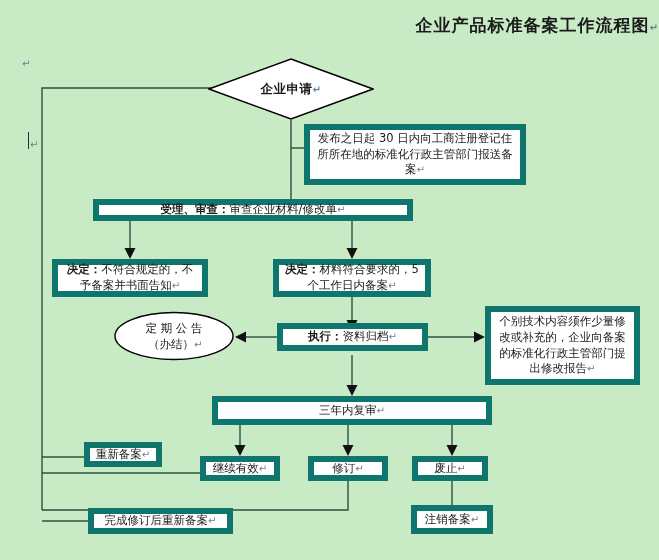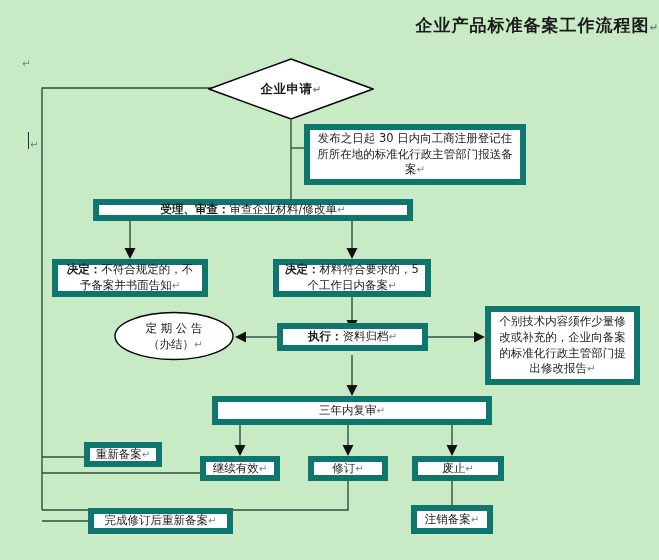--- a/index.html
+++ b/index.html
@@ -269,21 +269,21 @@
   </div>
 
   <div class="node" style="left:200px; top:456px; width:80px; height:25px;">
     <span class="txt"><span>继续有效</span><span class="pilcrow">↵</span></span>
   </div>
 
   <div class="node" style="left:308px; top:456px; width:80px; height:25px;">
     <span class="txt"><span>修订</span><span class="pilcrow">↵</span></span>
   </div>
 
-  <div class="node" style="left:412px; top:456px; width:92px; height:25px;">
+  <div class="node" style="left:412px; top:456px; width:76px; height:25px;">
     <span class="txt"><span>废止</span><span class="pilcrow">↵</span></span>
   </div>
 
   <div class="node" style="left:88px; top:508px; width:145px; height:26px;">
     <span class="txt"><span>完成修订后重新备案</span><span class="pilcrow">↵</span></span>
   </div>
 
   <div class="node" style="left:411px; top:505px; width:82px; height:29px;">
     <span class="txt"><span>注销备案</span><span class="pilcrow">↵</span></span>
   </div>

